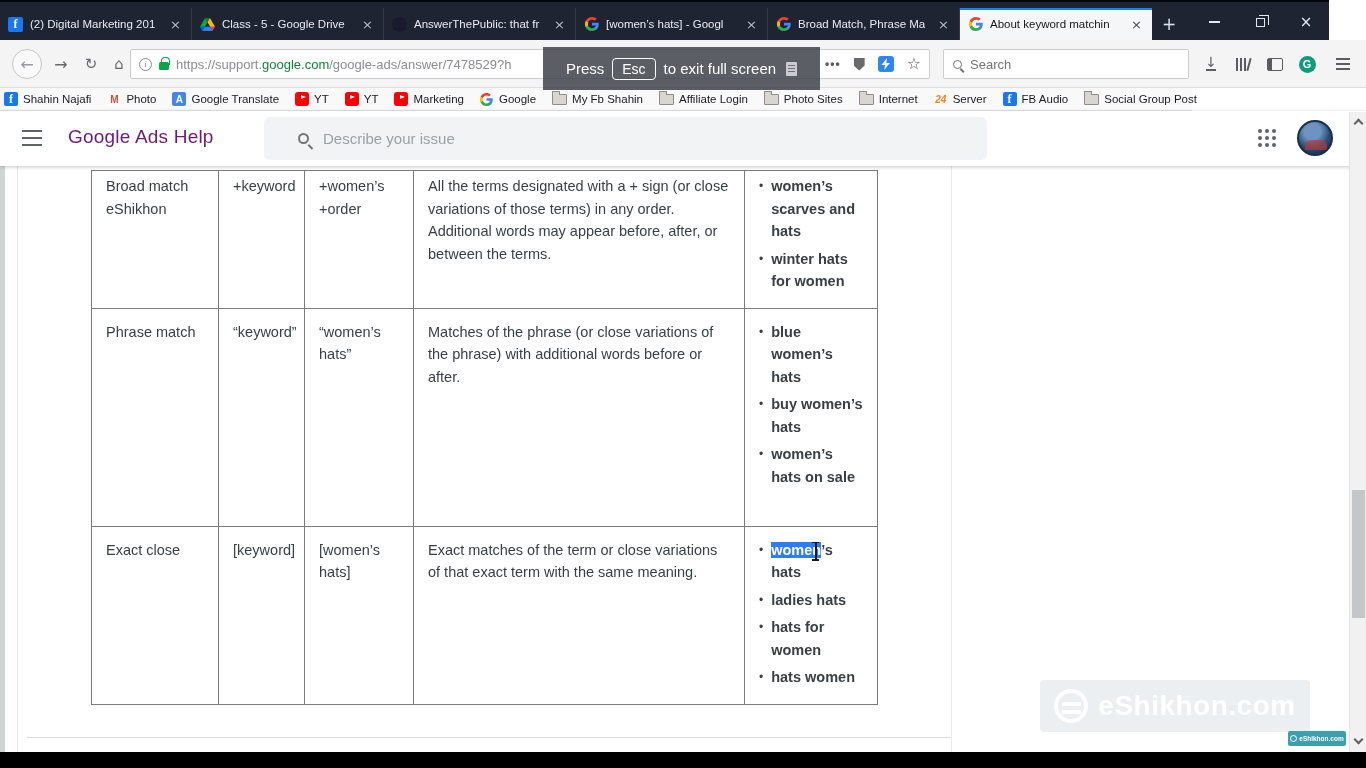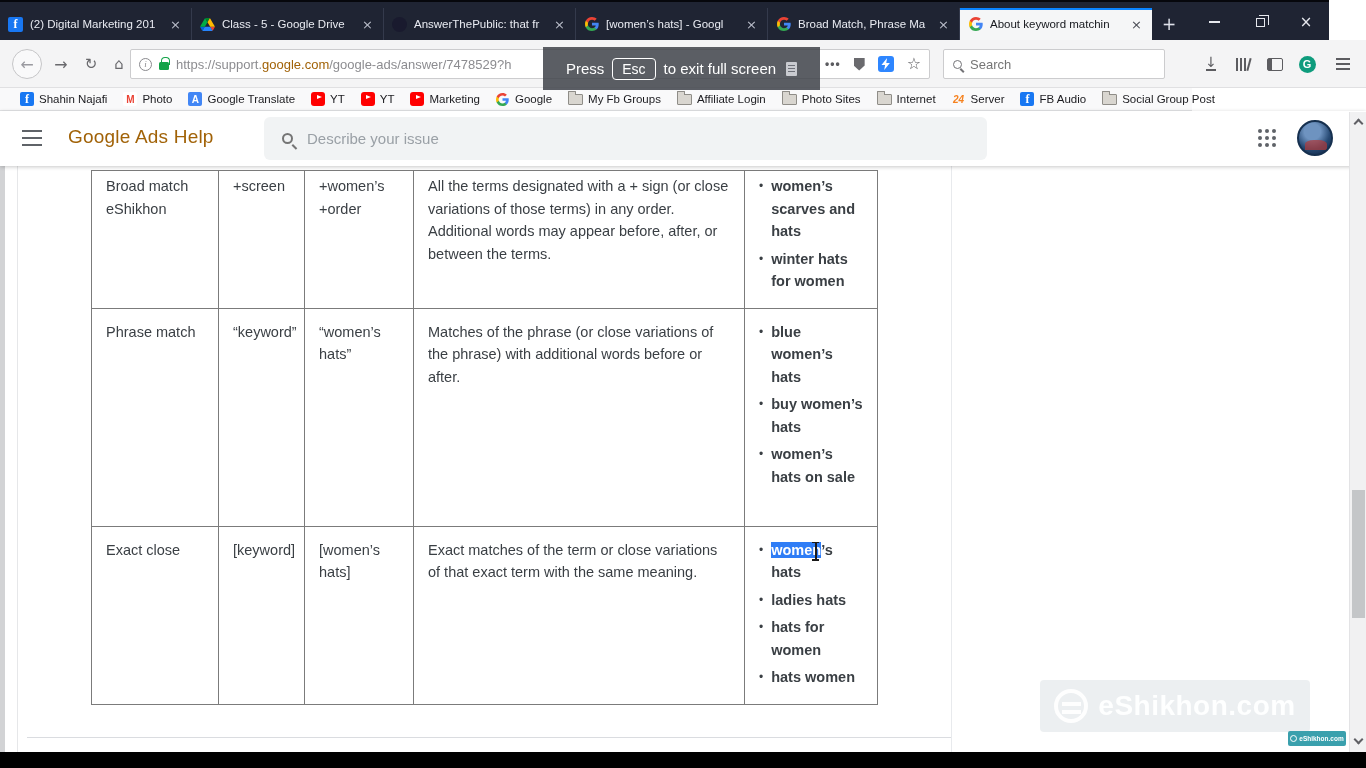--- a/index.html
+++ b/index.html
@@ -42,28 +42,28 @@
 
   
   .navbar { position:absolute; left:0; top:40px; width:1366px; height:48px; background:#f4f4f5; border-bottom:1px solid #e0e0e2; }
   .nav-ic { position:absolute; top:0; height:48px; display:flex; align-items:center; justify-content:center; color:#69696d; }
   .back-circle { width:30px; height:30px; border:1px solid #c6c6c8; border-radius:50%; background:#f9f9fa; display:flex; align-items:center; justify-content:center; color:#9a9aa0; font-size:16px; }
   .urlbar { position:absolute; left:130px; top:9px; width:800px; height:30px; background:#fff; border:1px solid #ccccce; border-radius:2px; display:flex; align-items:center; padding:0 8px; gap:7px; }
   .info-circle { width:13px; height:13px; border:1.2px solid #8a8a8e; border-radius:50%; color:#8a8a8e; font-size:9px; display:flex; align-items:center; justify-content:center; font-family:"Liberation Serif",serif; font-style:italic; flex:0 0 auto;}
   .lock { width:10px; height:8px; background:#12a347; border-radius:1.5px; position:relative; margin-top:4px; flex:0 0 auto; }
   .lock::before { content:""; position:absolute; left:1.5px; top:-5px; width:7px; height:7px; border:1.8px solid #12a347; border-bottom:none; border-radius:4px 4px 0 0; }
   .url-text { font-size:13px; white-space:nowrap; overflow:hidden; flex:1; }
-  .url-dim { color:#8c8c90; } .url-host { color:#a16207; }
+  .url-dim { color:#8c8c90; } .url-host { color:#15803d; }
   .pg-actions { display:flex; align-items:center; gap:13px; flex:0 0 auto; }
   .dots3 { letter-spacing:1px; color:#5c5c60; font-size:12px; font-weight:bold; }
   .shield { width:11px; height:13px; background:#6a6a6e; clip-path:polygon(0 0,100% 0,100% 62%,50% 100%,0 62%); }
   .bolt { width:16px; height:16px; background:#2e86ff; border-radius:3px; position:relative; }
   .bolt::after { content:""; position:absolute; inset:2px; background:#fff; clip-path:polygon(62% 0,15% 58%,45% 58%,38% 100%,85% 42%,55% 42%); }
   .star { font-size:16px; color:#5c5c60; line-height:1; }
-  .searchbox { position:absolute; left:943px; top:9px; width:222px; height:30px; background:#fff; border:1px solid #ccccce; border-radius:2px; display:flex; align-items:center; padding:0 9px; gap:8px; }
+  .searchbox { position:absolute; left:943px; top:9px; width:246px; height:30px; background:#fff; border:1px solid #ccccce; border-radius:2px; display:flex; align-items:center; padding:0 9px; gap:8px; }
   .mag { width:9px; height:9px; border:1.6px solid #737377; border-radius:50%; position:relative; flex:0 0 auto; }
   .mag::after { content:""; position:absolute; left:7px; top:7px; width:5px; height:1.6px; background:#737377; transform:rotate(45deg); transform-origin:0 0; }
   .searchbox input { border:none; outline:none; font-size:13px; width:100%; background:transparent; color:#333; font-family:"Liberation Sans",sans-serif; }
   .dl-icon { display:flex; flex-direction:column; align-items:center; }
   .dl-icon .ar { font-size:14px; line-height:11px; color:#5c5c60; }
   .dl-icon .bar { width:10px; height:1.6px; background:#5c5c60; margin-top:1px; }
   .lib-icon { display:flex; gap:2px; align-items:flex-end; height:14px; }
   .lib-icon i { width:2px; height:13px; background:#5c5c60; display:block; }
   .lib-icon i.tilt { transform:rotate(15deg); }
   .sidebar-ic { width:16px; height:13px; border:1.5px solid #5c5c60; border-radius:2px; position:relative; }
@@ -74,30 +74,30 @@
 
   
   .fs-notice { position:absolute; left:543px; top:47px; width:277px; height:43px; background:rgba(62,66,73,0.85);
                display:flex; align-items:center; justify-content:center; gap:8px; color:#fff; font-size:15px; z-index:40; }
   .esc-key { border:1.5px solid #fff; border-radius:4px; padding:2px 9px; font-size:14px; }
   .reader-ic { width:11px; height:14px; background:#c9cbd0; border-radius:1px; position:relative; margin-left:2px; }
   .reader-ic::before { content:""; position:absolute; left:2px; top:3px; width:7px; height:1.5px; background:#6d7078; box-shadow:0 3px 0 #6d7078, 0 6px 0 #6d7078; }
 
   
   .bookmarks { position:absolute; left:0; top:88px; width:1192px; height:23px; background:#f9f9fa; border-bottom:1px solid #e3e4e6;
-               display:flex; align-items:center; padding:0 20px; gap:16px; }
+               display:flex; align-items:center; padding:0 4px; gap:16px; }
   .bm { display:flex; align-items:center; gap:5px; font-size:11.5px; color:#1b1b1f; white-space:nowrap; }
   .bm .fi { width:14px; height:14px; }
 
   
   .help-header { position:absolute; left:0; top:111px; width:1366px; height:55px; background:#fff; box-shadow:0 1px 4px rgba(0,0,0,0.22); z-index:10; }
   .hh-menu { position:absolute; left:22px; top:19px; display:flex; flex-direction:column; gap:5px; }
   .hh-menu i { width:20px; height:2px; background:#5f6368; display:block; }
-  .hh-title { position:absolute; left:68px; top:15px; font-size:19px; color:#a16207; letter-spacing:0.2px; }
-  .hh-search { position:absolute; left:264px; top:6px; width:723px; height:43px; background:#f1f3f4; border-radius:6px; display:flex; align-items:center; padding:0 18px; gap:14px; }
+  .hh-title { position:absolute; left:68px; top:15px; font-size:19px; color:#701a75; letter-spacing:0.2px; }
+  .hh-search { position:absolute; left:264px; top:6px; width:723px; height:43px; background:#f1f3f4; border-radius:6px; display:flex; align-items:center; padding:0 34px; gap:14px; }
   .hh-mag { width:11px; height:11px; border:2px solid #757575; border-radius:50%; position:relative; flex:0 0 auto;}
   .hh-mag::after { content:""; position:absolute; left:9px; top:9px; width:6px; height:2px; background:#757575; transform:rotate(45deg); transform-origin:0 0; }
   .hh-search input { background:transparent; border:none; outline:none; font-size:15px; width:100%; color:#3c4043; font-family:"Liberation Sans",sans-serif; }
   .hh-search input::placeholder { color:#9aa0a6; }
   .apps-grid { position:absolute; left:1258px; top:18px; display:grid; grid-template-columns:repeat(3,4px); grid-auto-rows:4px; gap:3px; }
   .apps-grid i { width:4px; height:4px; border-radius:50%; background:#5f6368; }
   .avatar { position:absolute; left:1297px; top:9px; width:36px; height:36px; border-radius:50%;
             background:radial-gradient(circle at 42% 30%, #6e93c0 0 28%, #274a74 60%, #0d1f3c 100%);
             border:2px solid #16304f; overflow:hidden; }
   .avatar::after { content:""; position:absolute; left:6px; bottom:4px; width:22px; height:10px; background:#b03a3a; border-radius:40% 40% 0 0; opacity:.7; }
@@ -314,21 +314,21 @@
           <path fill="#4285F4" d="M17.64 9.2c0-.637-.057-1.251-.164-1.84H9v3.481h4.844a4.14 4.14 0 0 1-1.796 2.716v2.259h2.908c1.702-1.567 2.684-3.875 2.684-6.615z"></path>
           <path fill="#34A853" d="M9 18c2.43 0 4.467-.806 5.956-2.18l-2.908-2.259c-.806.54-1.837.86-3.048.86-2.344 0-4.328-1.584-5.036-3.711H.957v2.332A8.997 8.997 0 0 0 9 18z"></path>
           <path fill="#FBBC05" d="M3.964 10.71A5.41 5.41 0 0 1 3.682 9c0-.593.102-1.17.282-1.71V4.958H.957A8.996 8.996 0 0 0 0 9c0 1.452.348 2.827.957 4.042l3.007-2.332z"></path>
           <path fill="#EA4335" d="M9 3.58c1.321 0 2.508.454 3.44 1.345l2.582-2.58C13.463.891 11.426 0 9 0A8.997 8.997 0 0 0 .957 4.958L3.964 7.29C4.672 5.163 6.656 3.58 9 3.58z"></path>
         </svg>
       </span>
       <span>Google</span>
     </div>
   <div class="bm">
       <span class="folder"></span>
-      <span>My Fb Groups</span>
+      <span>My Fb Shahin</span>
     </div>
   <div class="bm">
       <span class="folder"></span>
       <span>Affiliate Login</span>
     </div>
   <div class="bm">
       <span class="folder"></span>
       <span>Photo Sites</span>
     </div>
   <div class="bm">
@@ -383,21 +383,21 @@
     <colgroup>
         <col style="width:127px">
         <col style="width:86px">
         <col style="width:109px">
         <col style="width:331px">
         <col style="width:133px">
       </colgroup>
     <tbody>
         <tr class="r1">
       <td>Broad match eShikhon</td>
-      <td>+screen</td>
+      <td>+keyword</td>
       <td>+women’s +order</td>
       <td>All the terms designated with a + sign (or close variations of those terms) in any order. Additional words may appear before, after, or between the terms.</td>
       <td>
         <div class="li">
               <span class="li-text">women’s scarves and hats</span>
             </div>
         <div class="li">
               <span class="li-text">winter hats for women</span>
             </div>
       </td>

